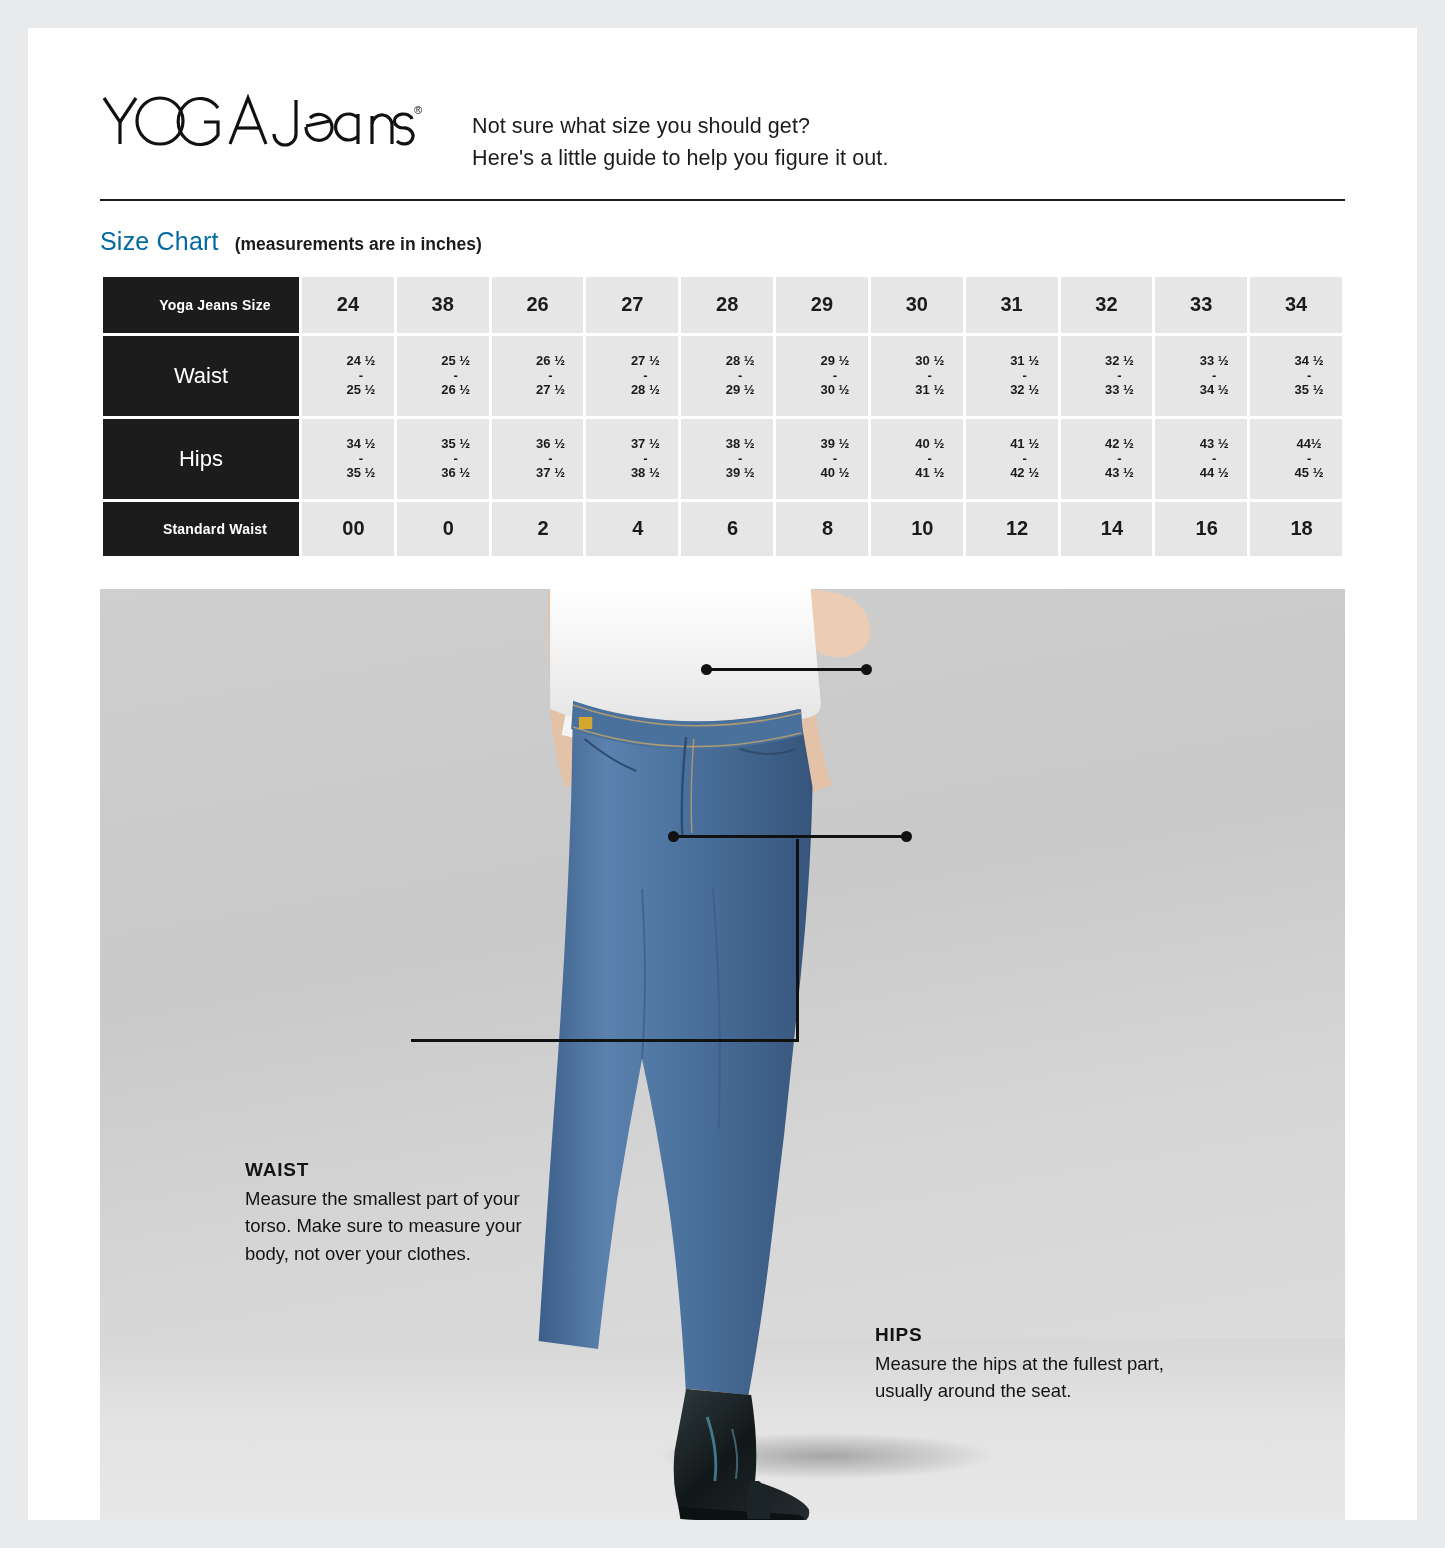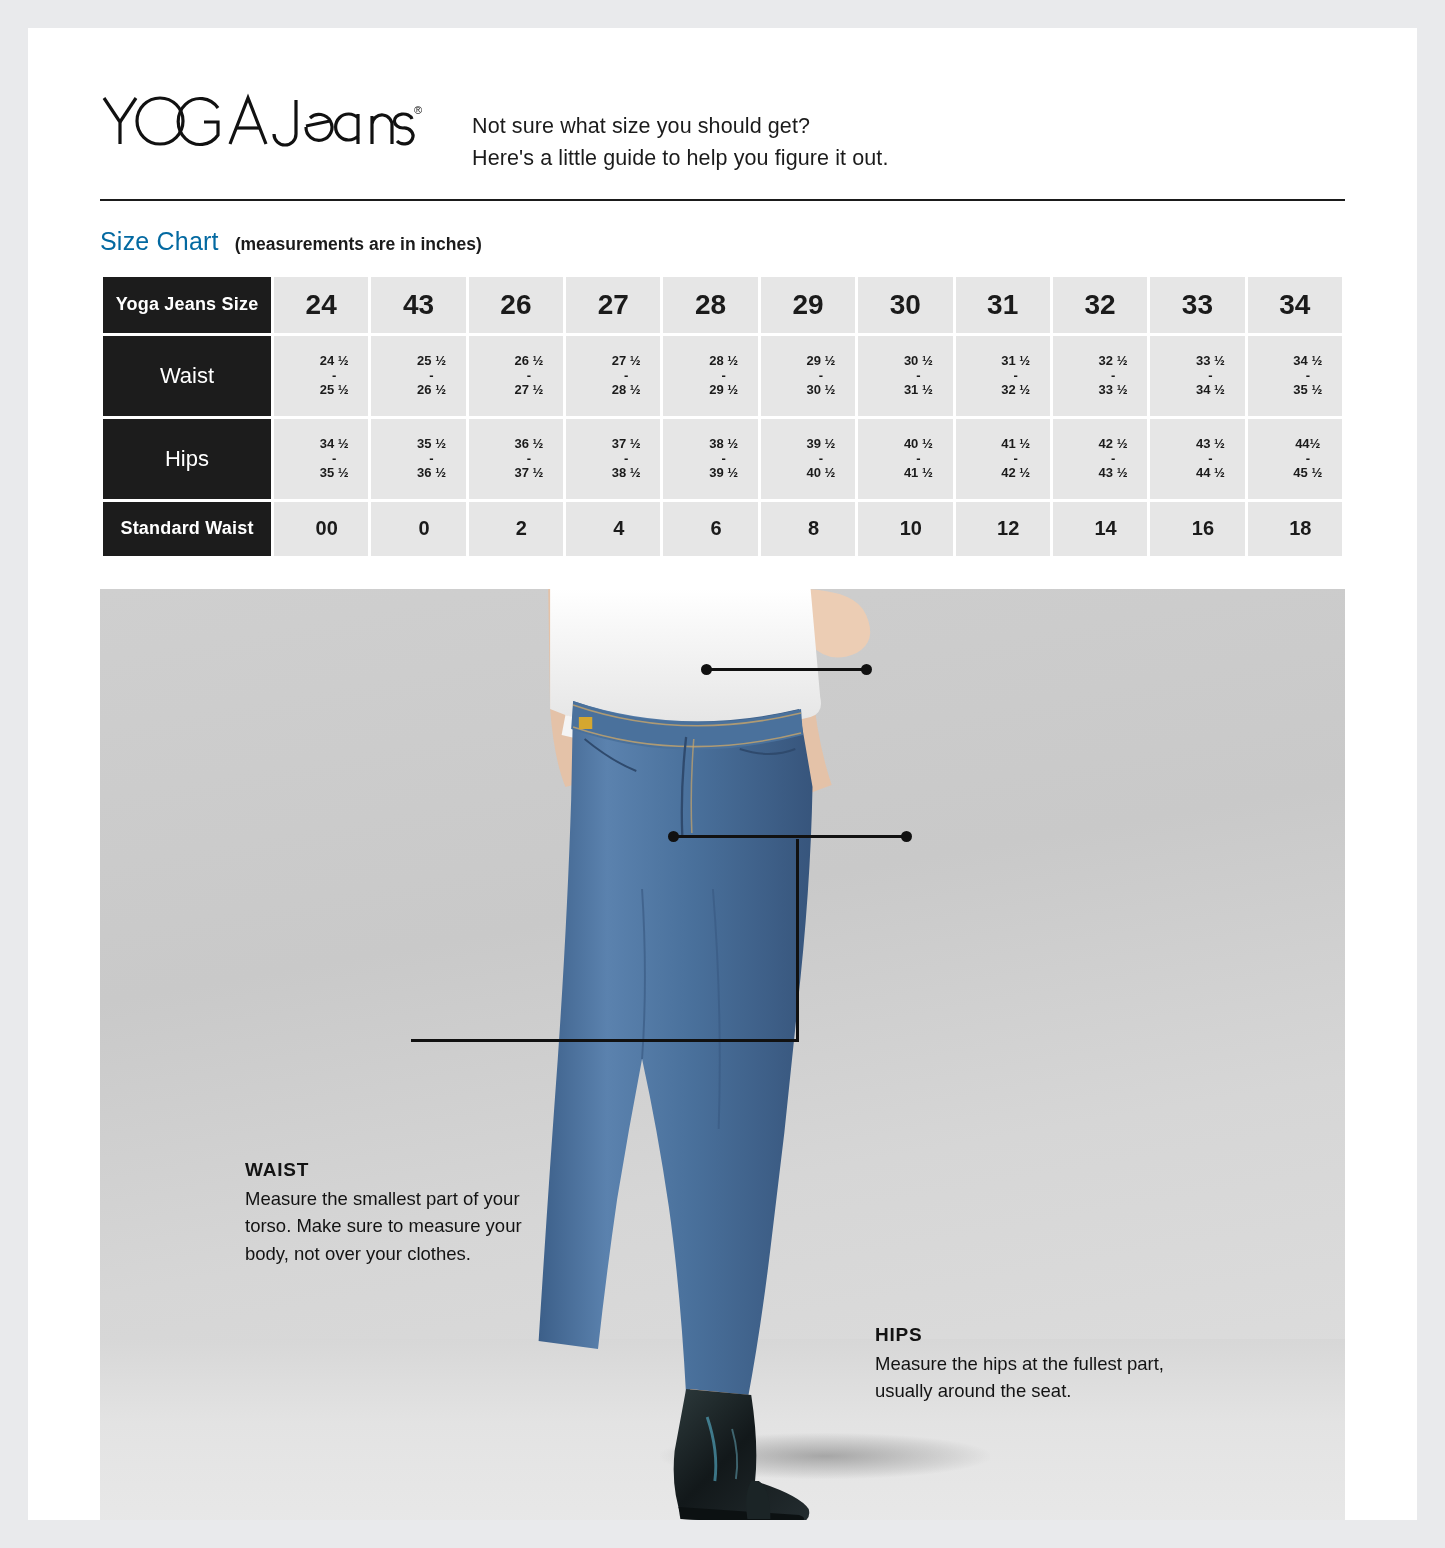--- a/index.html
+++ b/index.html
@@ -82,36 +82,37 @@
     padding: 0;
   }
   .rowhead {
     background: #1c1c1c;
     color: #ffffff;
     text-align: center;
     vertical-align: middle;
     width: 168px;
   }
   .rowhead.small {
-    font-size: 18px;
+    font-size: 14px;
     font-weight: bold;
     letter-spacing: 0.2px;
+    padding-left: 28px;
   }
   .rowhead.big {
     font-size: 22px;
     font-weight: normal;
   }
   .cell {
     background: #e6e6e6;
     text-align: center;
     vertical-align: middle;
     color: #1b1b1b;
   }
   .cell.num {
-    font-size: 28px;
+    font-size: 20px;
     font-weight: bold;
     height: 56px;
   }
   .cell.range {
     font-size: 13px;
     font-weight: bold;
     height: 80px;
     line-height: 1.22;
     padding-left: 26px;
   }
@@ -215,21 +216,21 @@
     <div class="chart-title-row">
       <div class="chart-title">Size Chart</div>
       <div class="chart-subtitle">(measurements are in inches)</div>
     </div>
 
     <table class="size-table">
       <tbody>
         <tr>
           <td class="rowhead small">Yoga Jeans Size</td>
           <td class="cell num">24</td>
-          <td class="cell num">43</td>
+          <td class="cell num">38</td>
           <td class="cell num">26</td>
           <td class="cell num">27</td>
           <td class="cell num">28</td>
           <td class="cell num">29</td>
           <td class="cell num">30</td>
           <td class="cell num">31</td>
           <td class="cell num">32</td>
           <td class="cell num">33</td>
           <td class="cell num">34</td>
         </tr>

